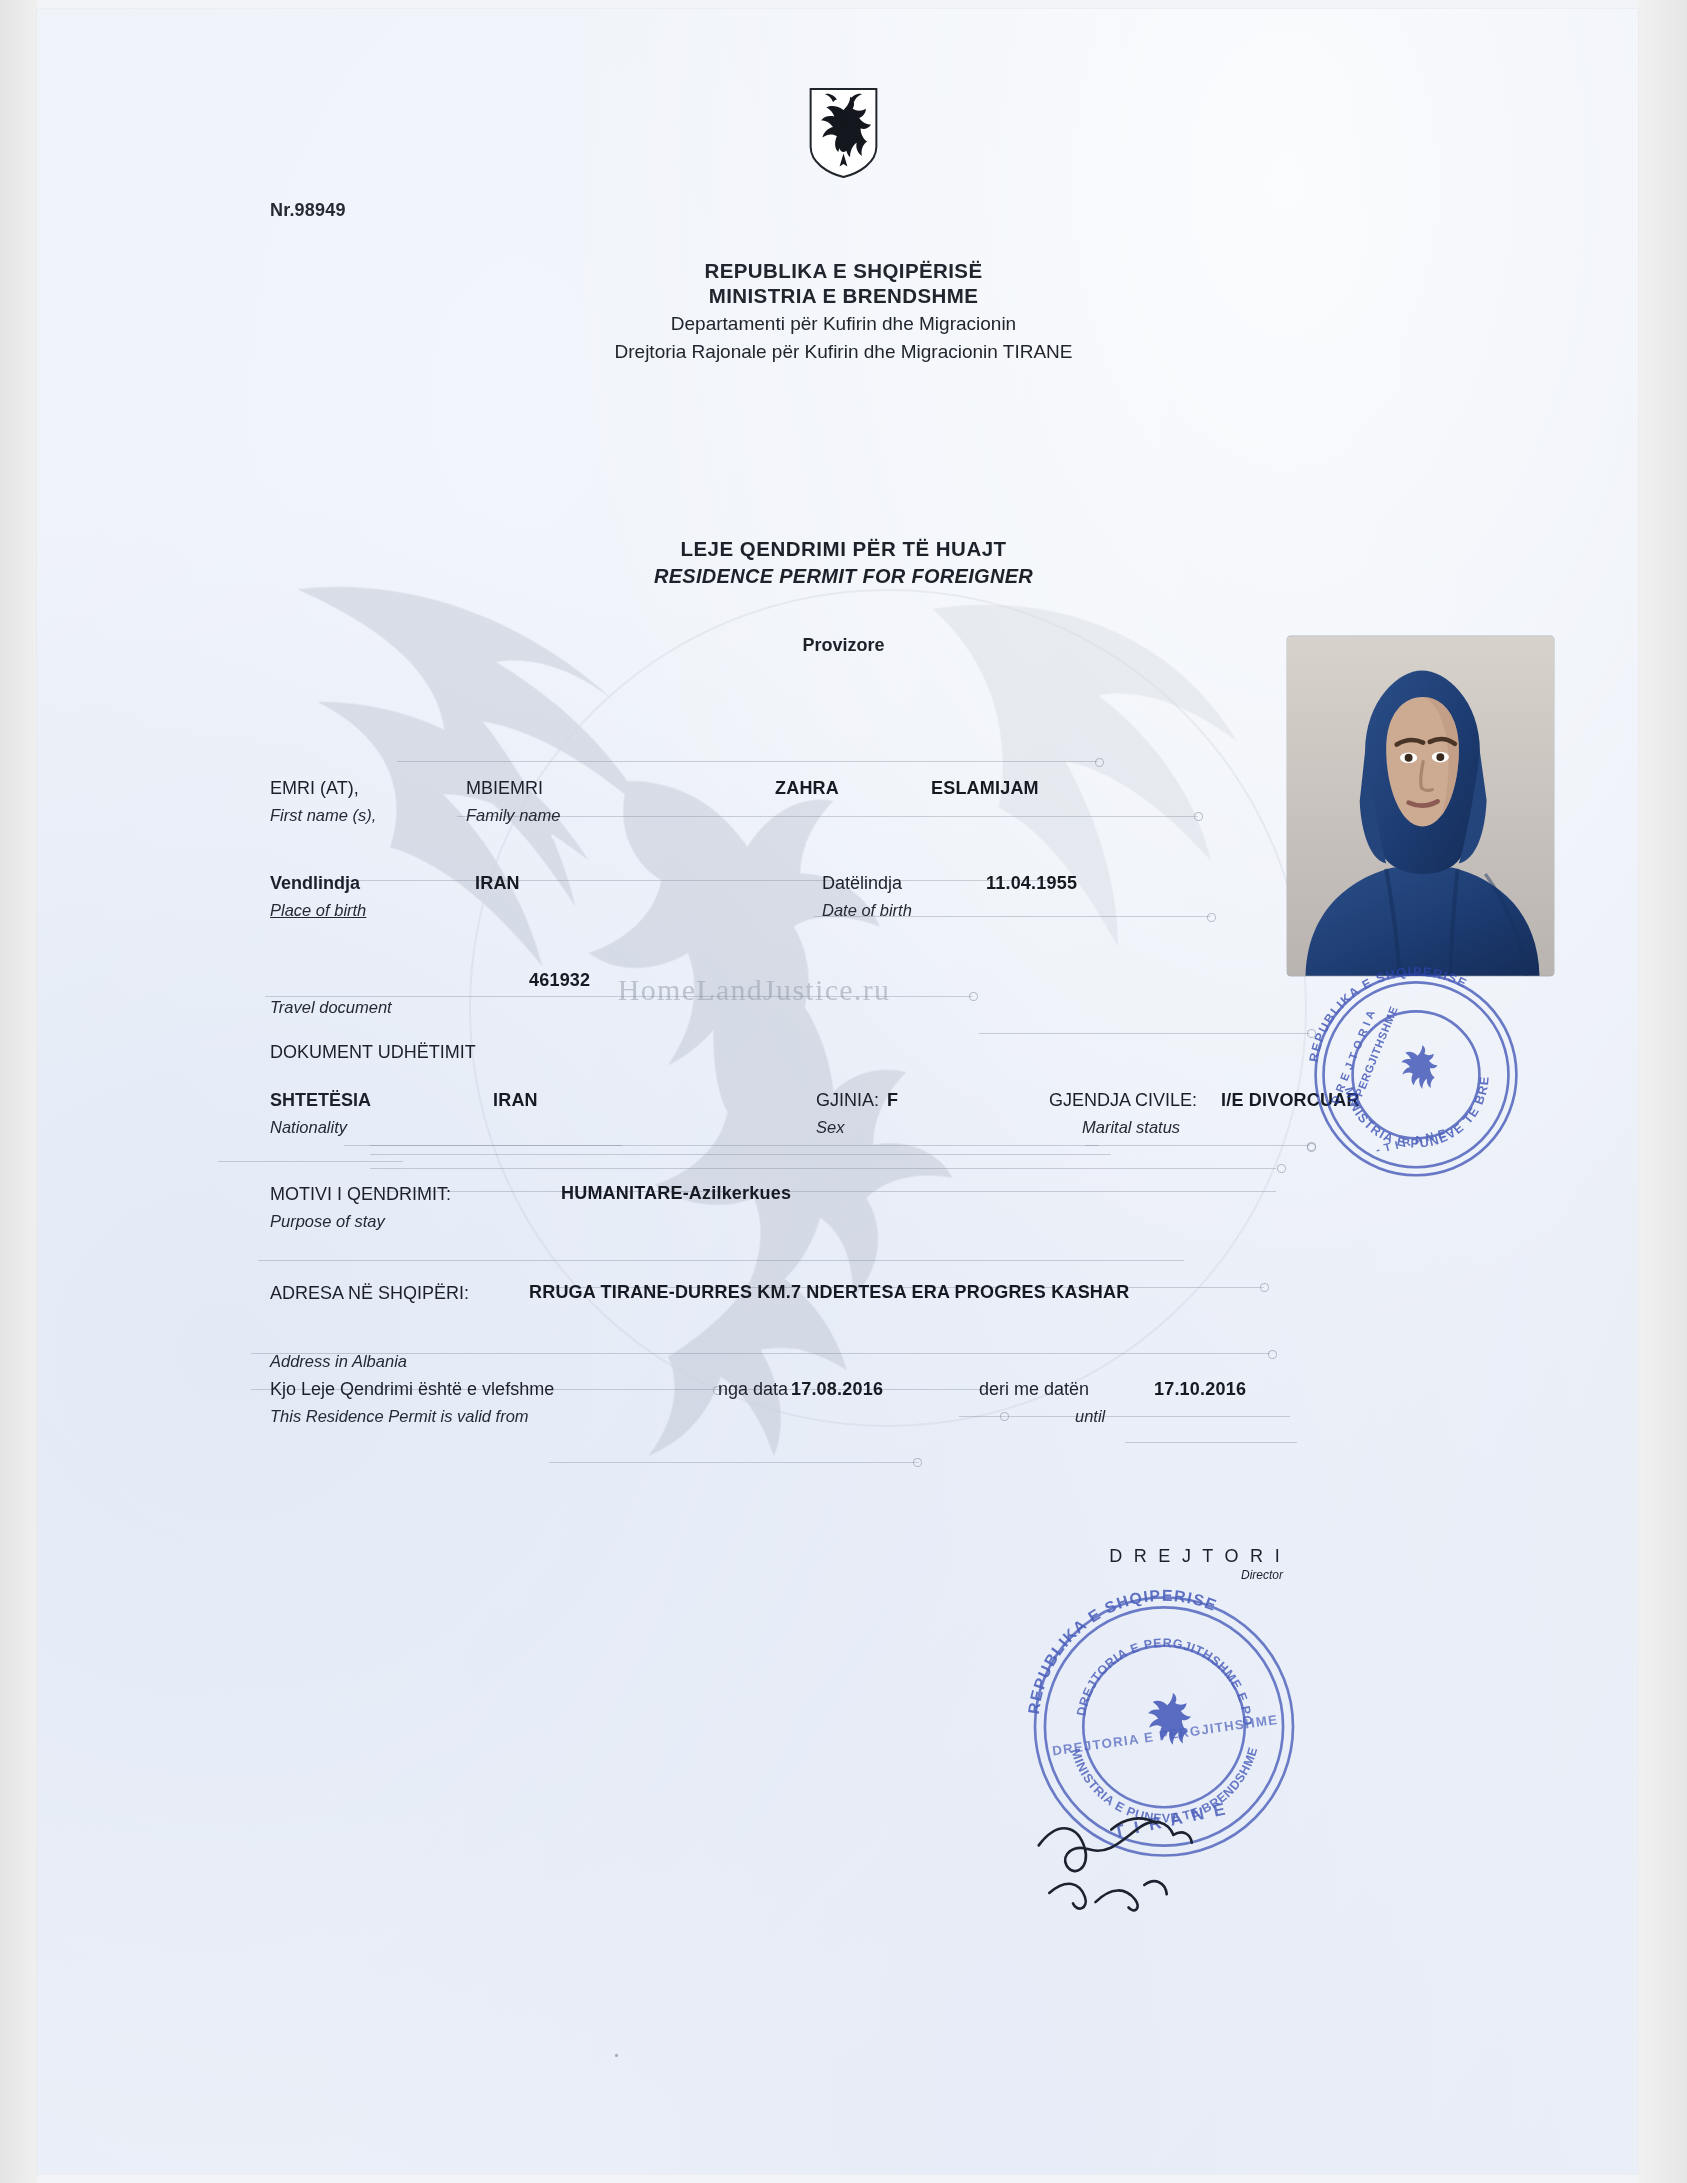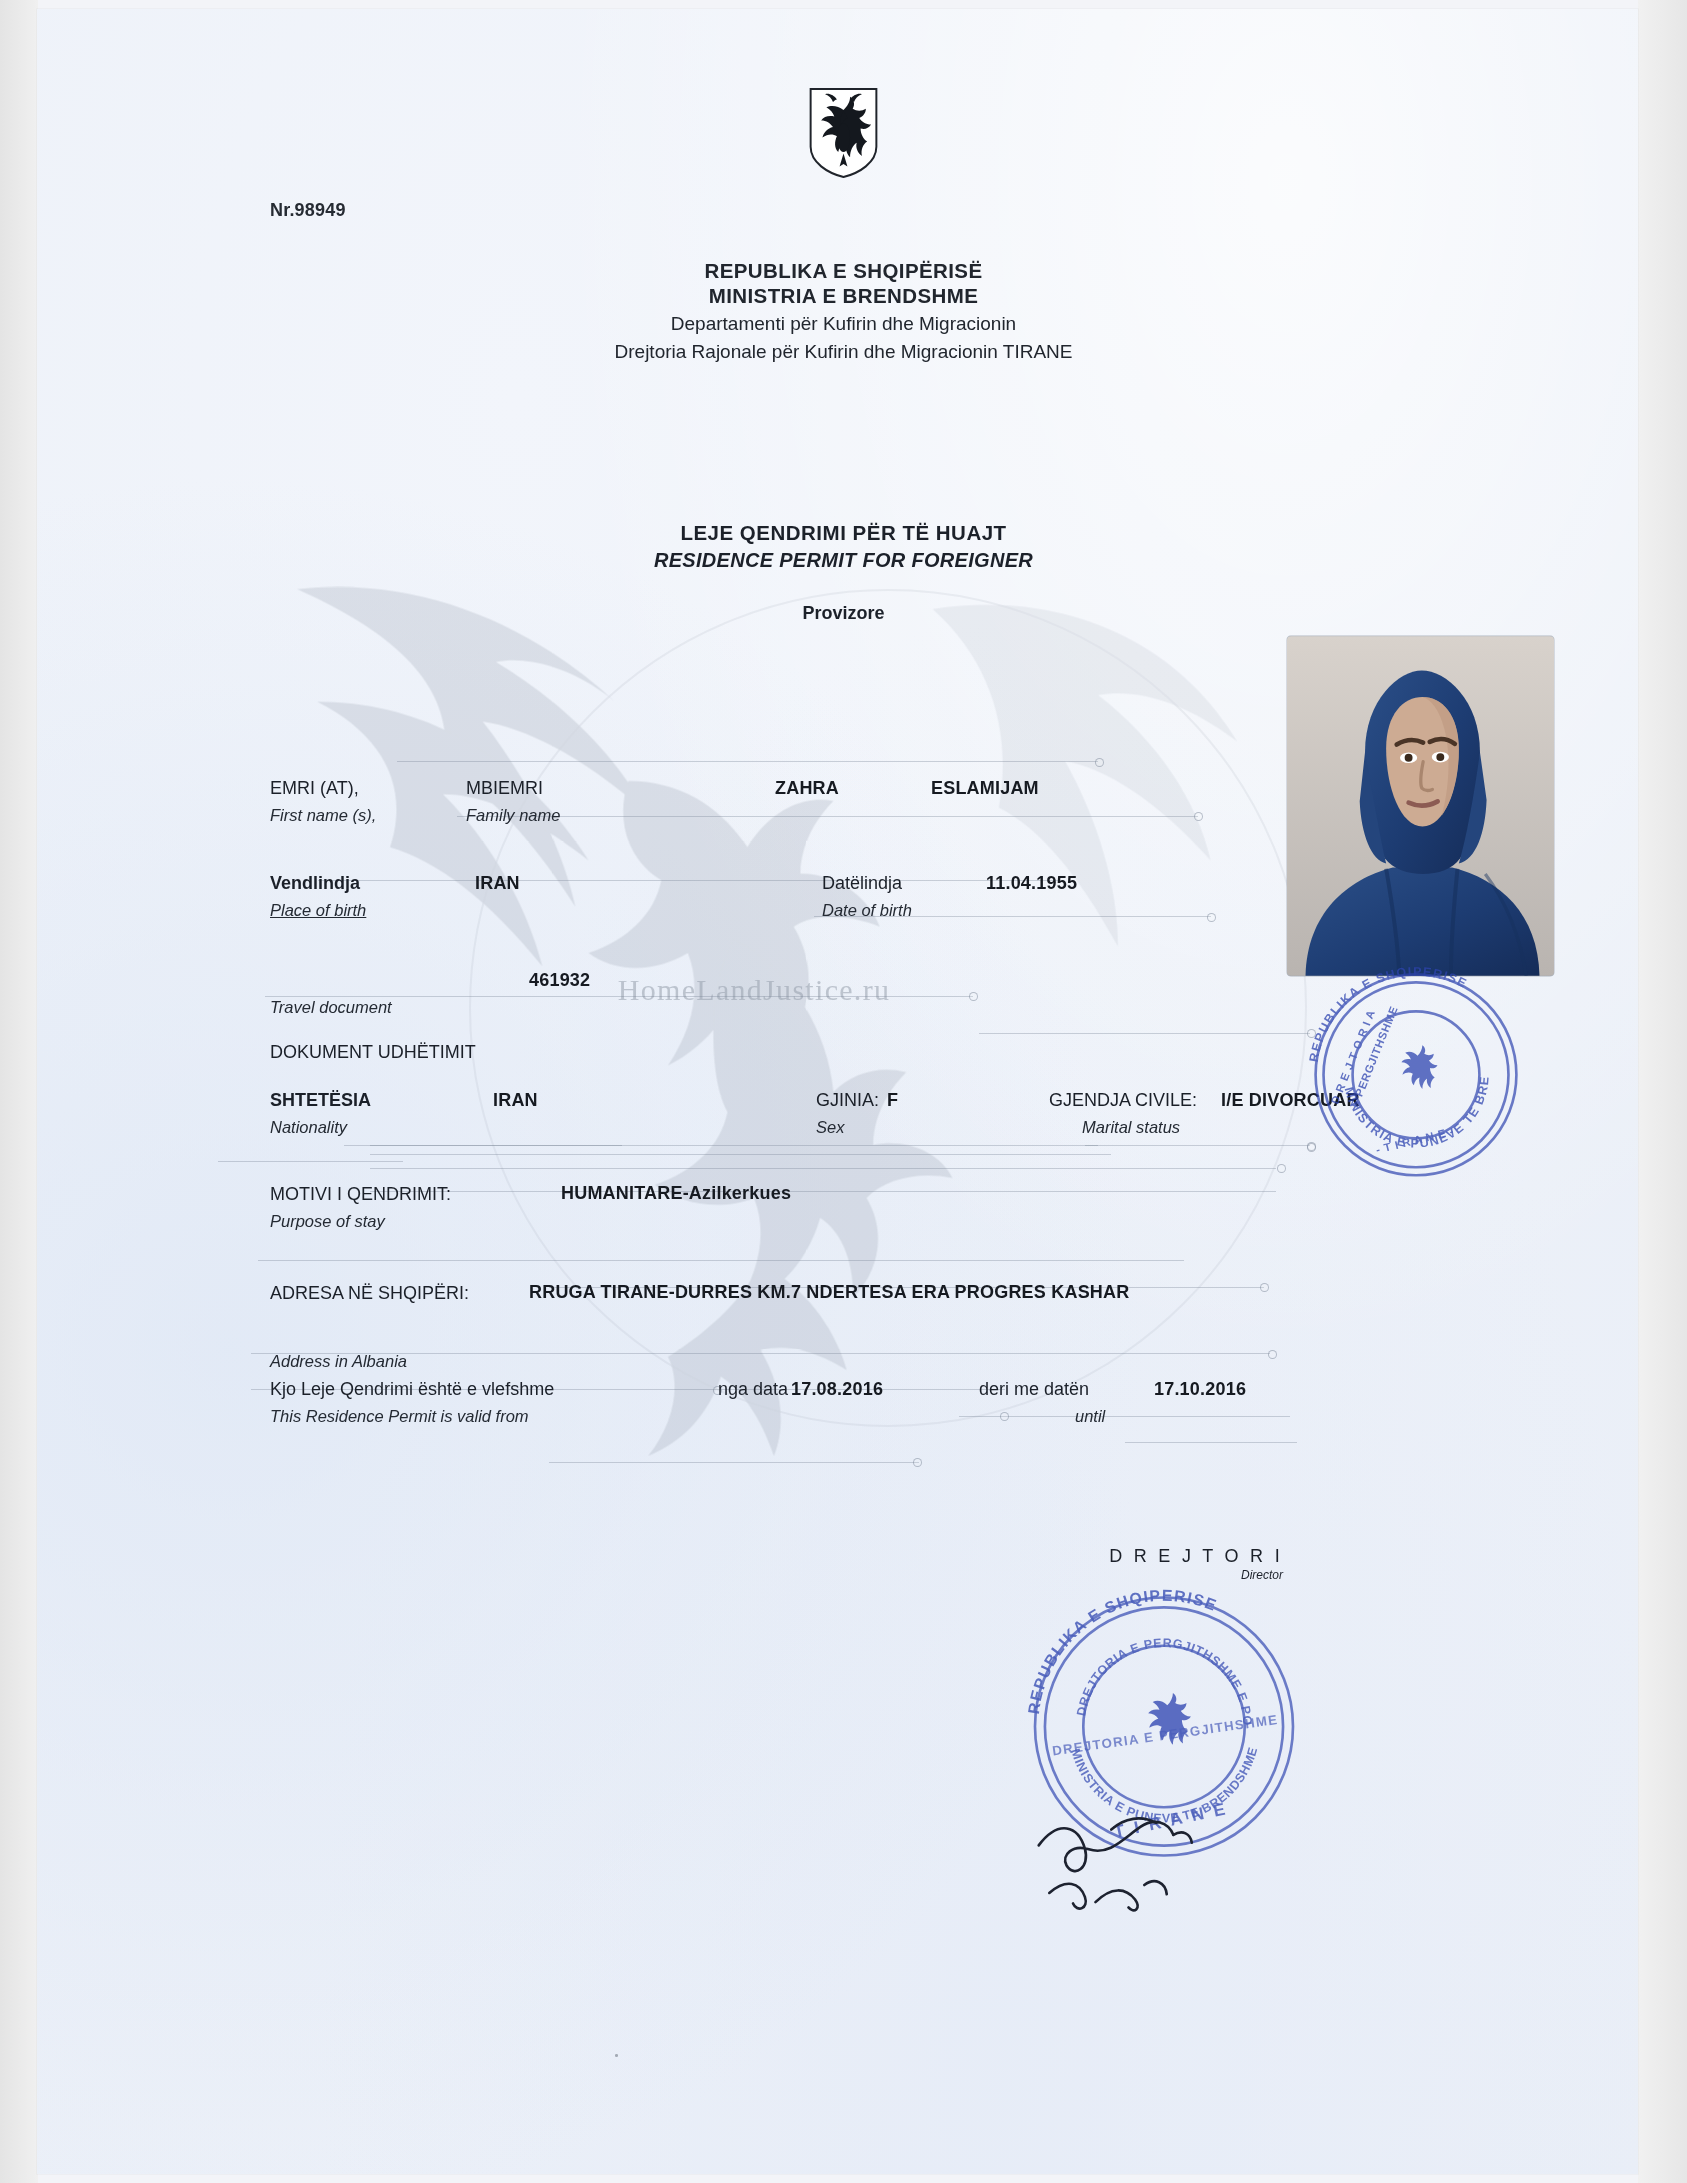--- a/index.html
+++ b/index.html
@@ -114,27 +114,27 @@
   .head-2 { font-size: 19px; font-weight: normal; line-height: 1.26; margin-top: 4px; }
 
   .title-block {
     position: absolute;
     left: 0;
     top: 521px;
     width: 1687px;
     text-align: center;
     color: #1c212a;
   }
-  .title-sq { font-size: 20.5px; font-weight: bold; letter-spacing: 0.5px; }
+  .title-sq { font-size: 20.5px; font-weight: bold; letter-spacing: 0.5px; margin-top: 16px; }
   .title-en { font-size: 20px; font-weight: bold; font-style: italic; margin-top: 4px; letter-spacing: 0.3px; }
 
   .prov-block {
     position: absolute;
     left: 0;
-    top: 603px;
+    top: 635px;
     width: 1687px;
     text-align: center;
     color: #1c212a;
   }
   .prov-sq { font-size: 18px; font-weight: bold; }
   .prov-en { font-size: 17px; font-style: italic; margin-top: 2px; }
 
   
   .photo {
     position: absolute;

